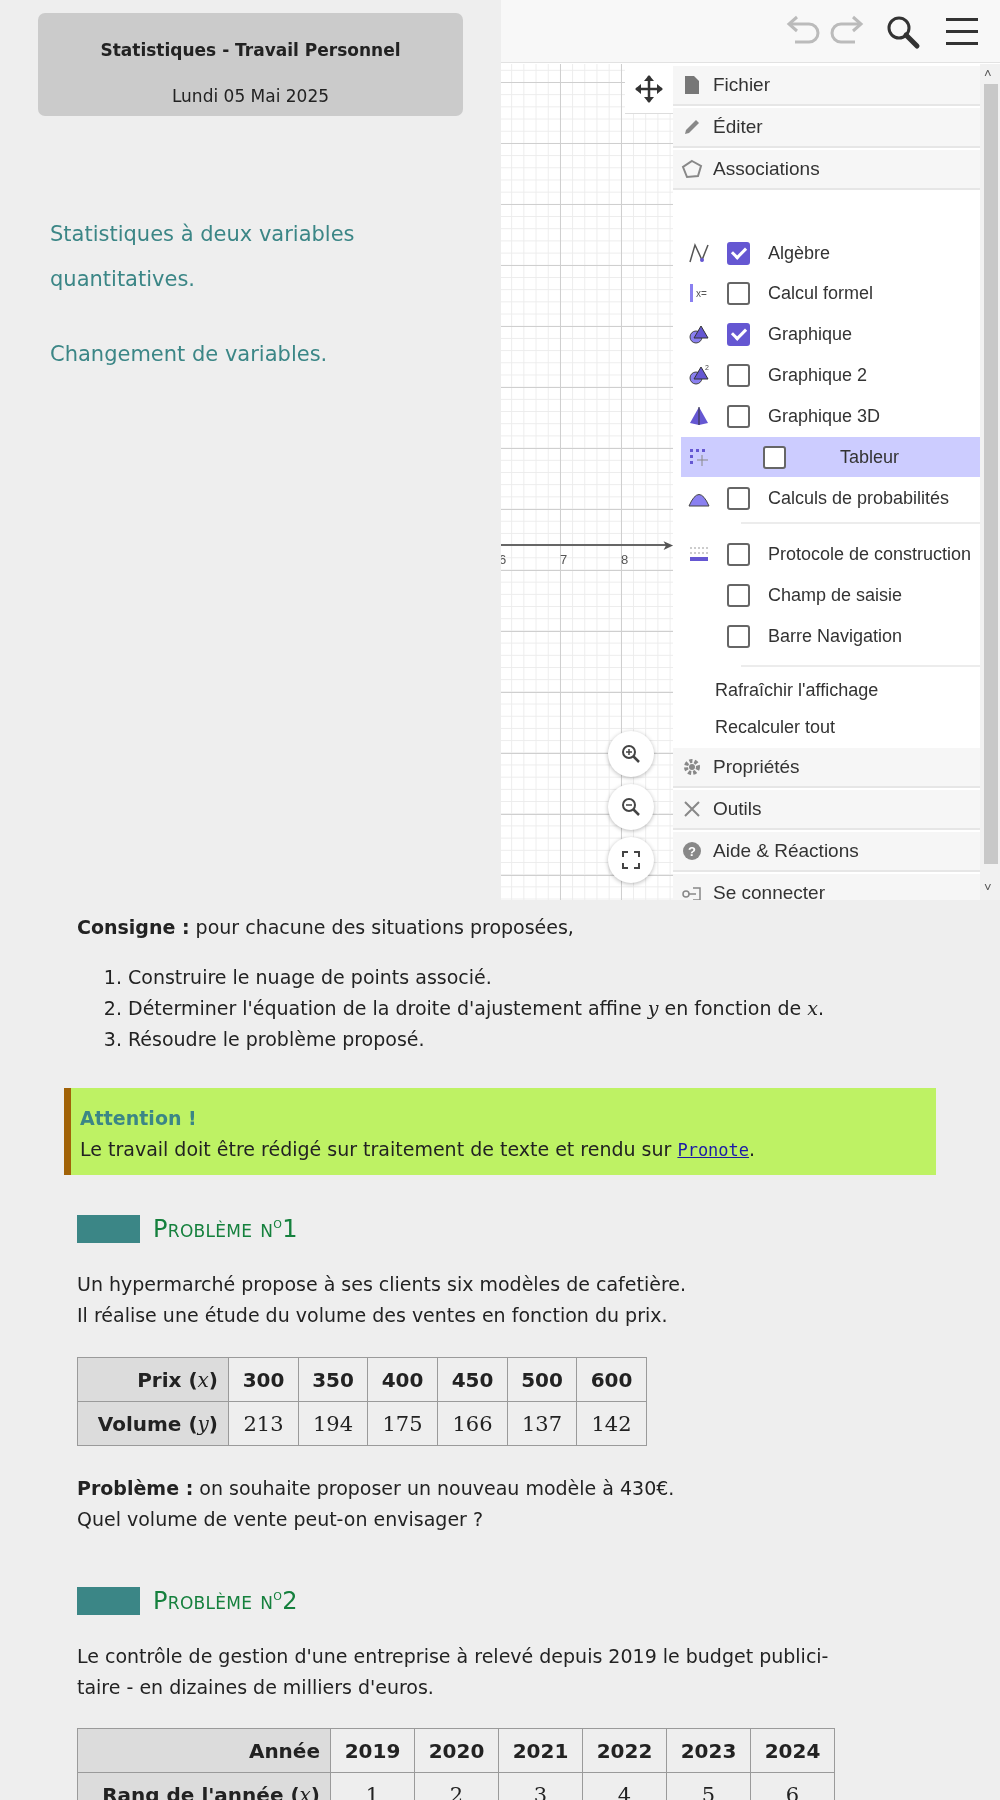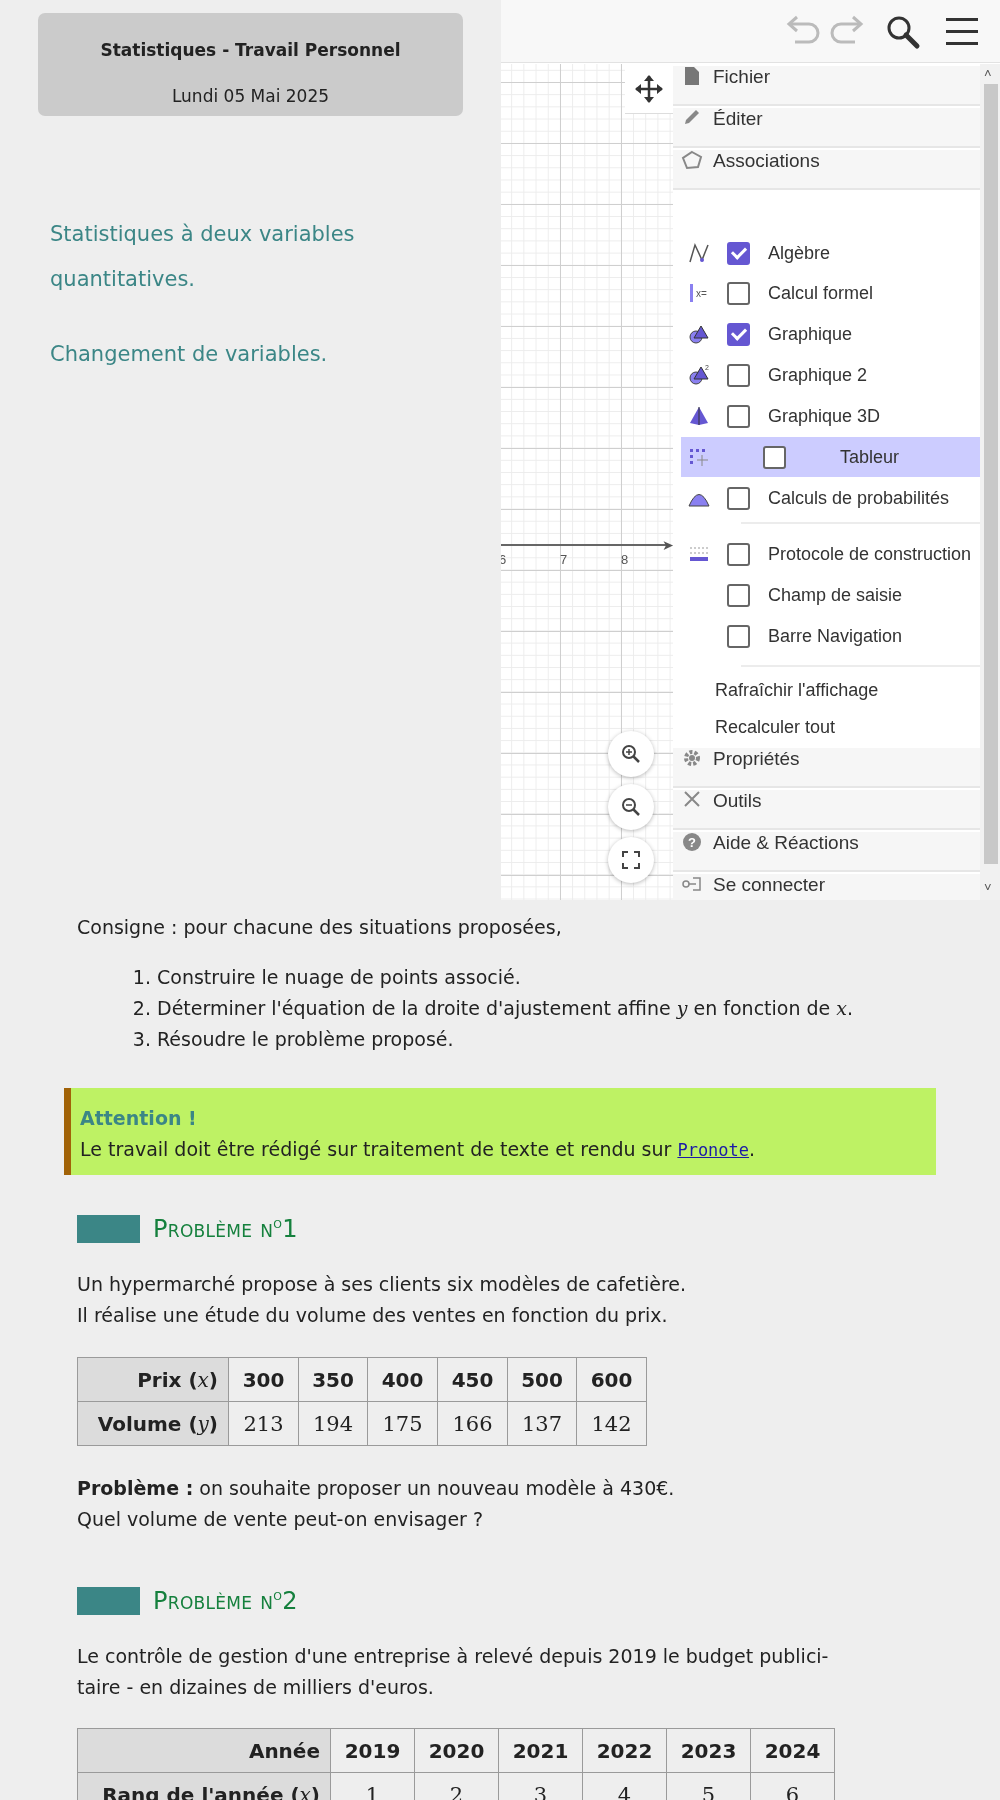--- a/index.html
+++ b/index.html
@@ -49,21 +49,21 @@
   }
   .zoom-btn {
     position: absolute; left: 107px; width: 46px; height: 46px; border-radius: 50%;
     background: #fff; box-shadow: 0 1px 4px rgba(0,0,0,0.28);
     display: flex; align-items: center; justify-content: center;
   }
 
   .menu { position: absolute; left: 172px; top: 64px; width: 307px; height: 836px; background: #fff; }
   .menu-item {
     position: absolute; left: 0; width: 307px; height: 40px; background: #f6f6f6;
-    border-bottom: 2px solid #e6e6e6; display: flex; align-items: flex-start;
+    border-bottom: 2px solid #e6e6e6; display: flex; align-items: center;
     font-size: 19px; color: #333;
   }
   .menu-item.active { background: #eaeaea; }
   .menu-item .mi-icon { width: 38px; display: flex; justify-content: center; align-items: center; }
   .menu-item .mi-label { margin-left: 2px; }
   .sub-item {
     position: absolute; left: 8px; width: 307px; height: 40px; display: flex; align-items: center;
     font-size: 18px; color: #333;
   }
   .sub-item.hl { background: #ccccff; gap: 36px; }
@@ -75,22 +75,22 @@
   .cb.checked { background: #6557d2; border-color: #6557d2; }
   .cb.checked::after { content: ""; width: 11px; height: 6px; border-left: 3px solid #fff; border-bottom: 3px solid #fff; transform: rotate(-45deg); margin-top: -3px; }
   .plain-item { position: absolute; left: 42px; font-size: 18px; color: #333; }
   .menu-sep { position: absolute; left: 68px; width: 239px; height: 2px; background: #ececec; }
   .scrollbar { position: absolute; left: 479px; top: 64px; width: 20px; height: 836px; background: #f1f1f1; }
   .scroll-thumb { position: absolute; left: 4px; top: 20px; width: 14px; height: 780px; background: #c8c8c8; }
   .scroll-arrow { position: absolute; left: 4px; font-size: 13px; color: #555; }
 
   
   .content { position: absolute; left: 77px; top: 912px; width: 860px; font-size: 19px; line-height: 31px; }
-  .consigne b { font-weight: normal; }
-  ol.steps { margin-top: 19px; margin-left: 80px; }
+  .consigne b { font-weight: bold; }
+  ol.steps { margin-top: 19px; margin-left: 51px; }
   ol.steps li { line-height: 31px; }
   .mathvar { font-family: "DejaVu Serif", serif; font-style: italic; }
 
   .attention {
     position: absolute; left: 64px; top: 1088px; width: 872px; height: 87px;
     background: #bef264; border-left: 7px solid #a16207; padding: 15px 0 0 9px;
     font-size: 19px; line-height: 31px;
   }
   .attention .att-title { color: #3b8686; font-weight: bold; }
   .pronote-link { font-family: "DejaVu Sans Mono", monospace; color: #1a1aa6; text-decoration: underline; font-size: 17px; }

